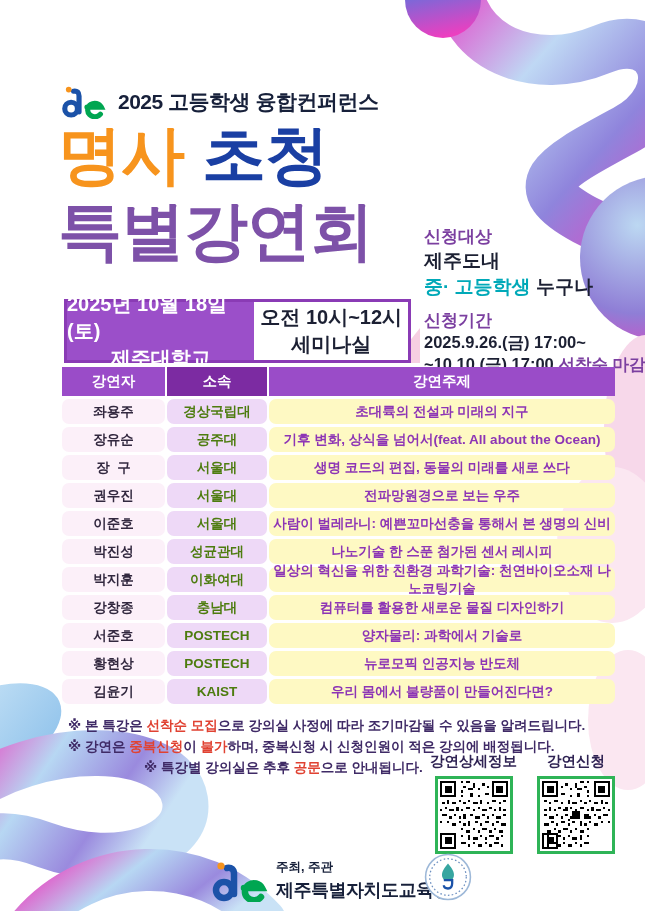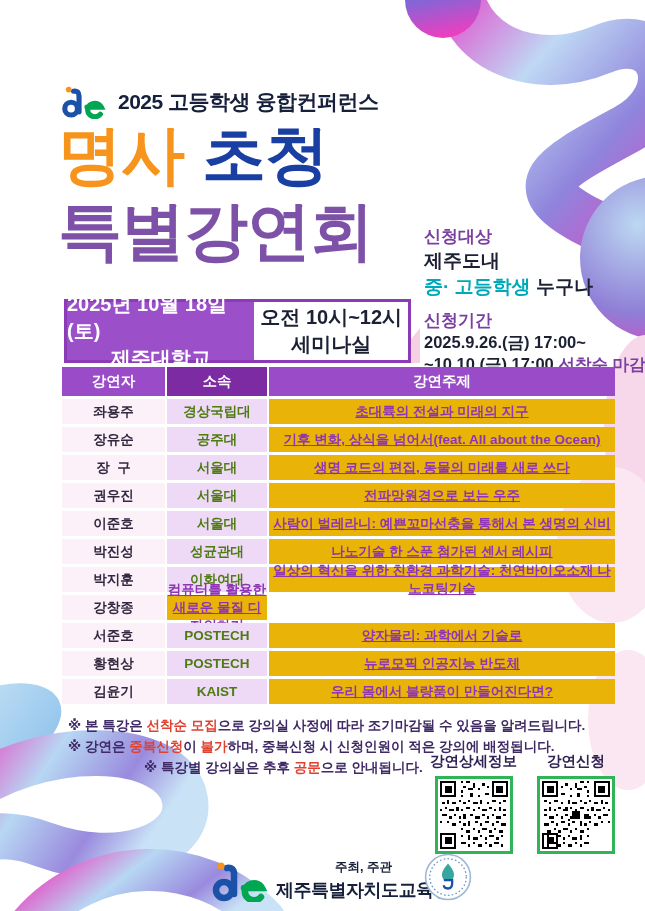--- a/index.html
+++ b/index.html
@@ -32,45 +32,45 @@
   .evt .cell{display:flex;flex-direction:column;align-items:center;justify-content:center;font-weight:800;font-size:20px;line-height:1.35;}
   .evt .date{flex:1.22;background:#9B4FC9;color:#fff;}
   .evt .time{flex:1;background:#fff;color:#1C2033;border-radius:20px;}
 
   
   .tbl{left:62px;top:367px;width:553px;}
   .tr{display:grid;grid-template-columns:103px 100px 1fr;gap:2px;margin-bottom:3px;}
   .tr .c{display:flex;align-items:center;justify-content:center;text-align:center;}
   .tr.head .c{height:29px;background:#9A4CC8;color:#fff;font-size:14.5px;font-weight:800;}
   .tr.head .c.mid{background:#7C2BA2;}
-  .tr.row .c{height:25px;font-size:13.5px;}
+  .tr.row .c{height:25px;font-size:13.5px;border-radius:7px;}
   .c.spk{background:#FCF0F9;color:#32283F;font-weight:700;white-space:pre;}
   .c.aff{background:#EED9F7;color:#4d7c0f;font-weight:800;}
-  .c.top{background:#eab308;color:#8D35B5;font-weight:700;text-decoration:underline;}
+  .c.top{background:#fef9c3;color:#8D35B5;font-weight:700;}
 
   
   .notes{left:68px;top:716px;width:540px;color:#3F2A66;font-size:13.5px;font-weight:800;line-height:1.55;}
   .notes .ind{padding-left:76px;}
   .hl{color:#E04232;margin-top:48px;}
 
   
   .qrs{left:430px;top:746px;display:flex;gap:20px;}
   .qrcol{display:flex;flex-direction:column;align-items:center;gap:5px;margin-top:6px;}
   .qrlabel{color:#2F2353;font-size:14.5px;font-weight:800;}
   .qrbox{width:68px;height:68px;border:3px solid #2FB457;background:#fff;padding:2px;}
   .qrbox svg{display:block;width:100%;height:100%;}
 
   
   .foot{left:0;top:845px;width:645px;height:66px;}
   .fgroup{position:absolute;display:flex;align-items:center;}
   .host{left:210px;top:14px;gap:8px;}
   .sponsor{left:424px;top:8px;gap:10px;}
   .flabel{font-size:12.5px;font-weight:800;color:#17203a;}
   .fname{font-size:18px;font-weight:800;color:#17203a;letter-spacing:-0.5px;}
-  .fcol{display:flex;flex-direction:column;align-items:center;}
+  .fcol{display:flex;flex-direction:column;}
   .fcol .flabel{margin-bottom:2px;}
 </style>
 </head>
 <body>
 
 <div class="poster">
 
   <svg class="bg" viewBox="0 0 645 911" aria-hidden="true">
     <defs>
       <linearGradient id="g1" x1="0" y1="0" x2="1" y2="1">
@@ -212,20 +212,21 @@
         <div class="c aff">성균관대</div>
         <div class="c top">나노기술 한 스푼 첨가된 센서 레시피</div>
       </div>
     <div class="tr row">
         <div class="c spk">박지훈</div>
         <div class="c aff">이화여대</div>
         <div class="c top">일상의 혁신을 위한 친환경 과학기술: 천연바이오소재 나노코팅기술</div>
       </div>
     <div class="tr row">
         <div class="c spk">강창종</div>
+        <div class="c aff">충남대</div>
         <div class="c top">컴퓨터를 활용한 새로운 물질 디자인하기</div>
       </div>
     <div class="tr row">
         <div class="c spk">서준호</div>
         <div class="c aff">POSTECH</div>
         <div class="c top">양자물리: 과학에서 기술로</div>
       </div>
     <div class="tr row">
         <div class="c spk">황현상</div>
         <div class="c aff">POSTECH</div>

